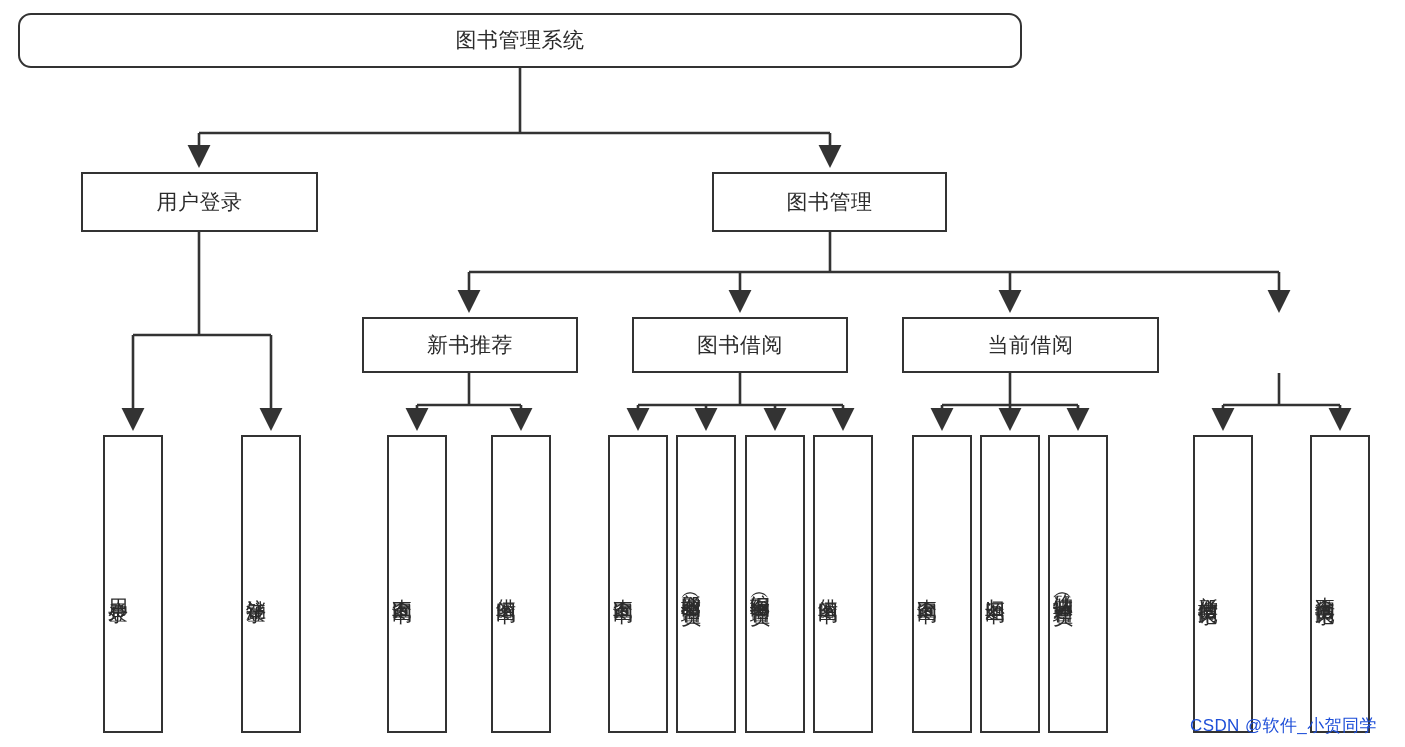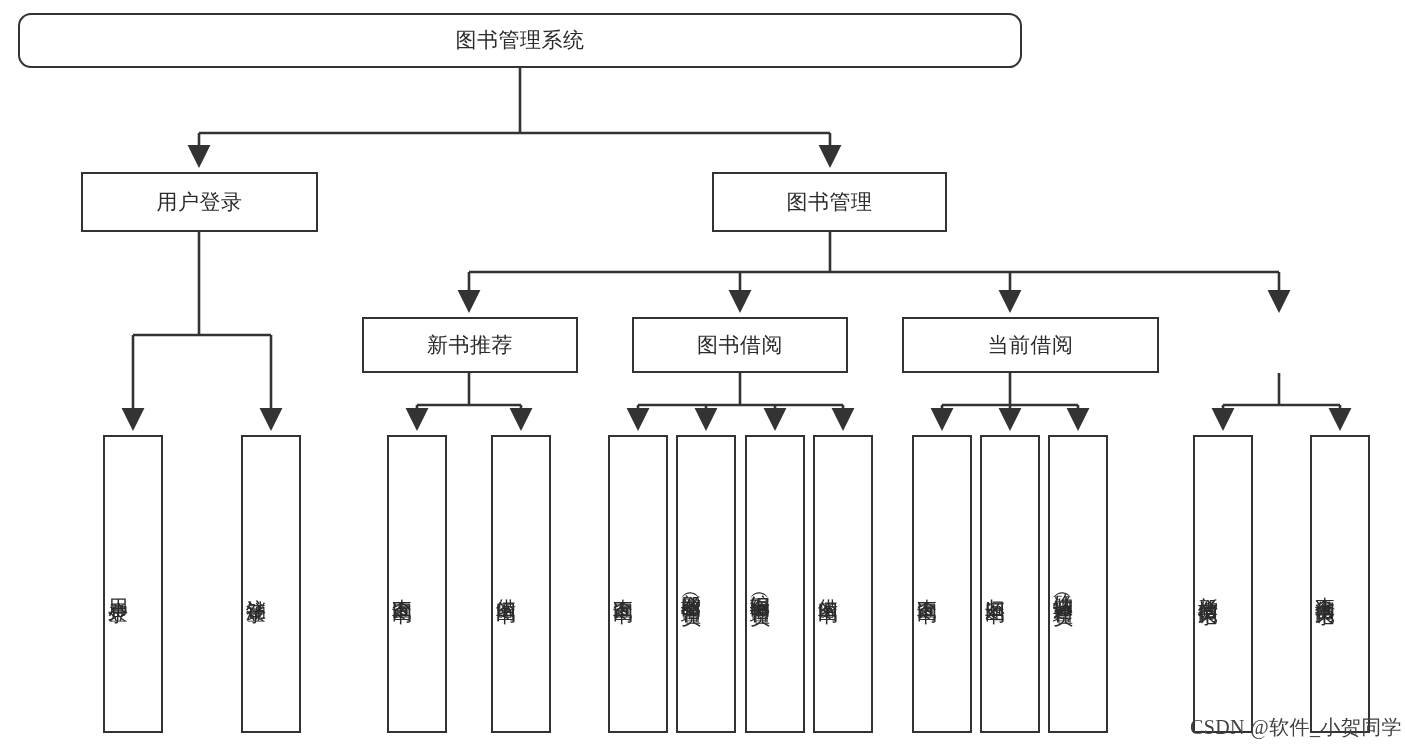--- a/index.html
+++ b/index.html
@@ -55,26 +55,25 @@
     font-size: 20px;
     line-height: 1.32;
     letter-spacing: 2px;
     white-space: nowrap;
     text-align: left;
   }
   .watermark {
     position: absolute;
     left: 1190px;
     top: 714px;
-    font-size: 20px;
-    color: #404040;
+    font-size: 17px;
+    color: #1d4ed8;
     white-space: nowrap;
     z-index: 3;
     letter-spacing: 0.4px;
-    font-family: Liberation Serif, serif;
   }
 </style>
 </head>
 <body>
 
 <div id="canvas">
 
   <svg class="edges" viewBox="0 0 1405 747" xmlns="http://www.w3.org/2000/svg">
     <defs>
       <marker id="arrow" viewBox="0 0 12 12" refX="10" refY="6" markerWidth="9" markerHeight="9" orient="auto-start-reverse">

